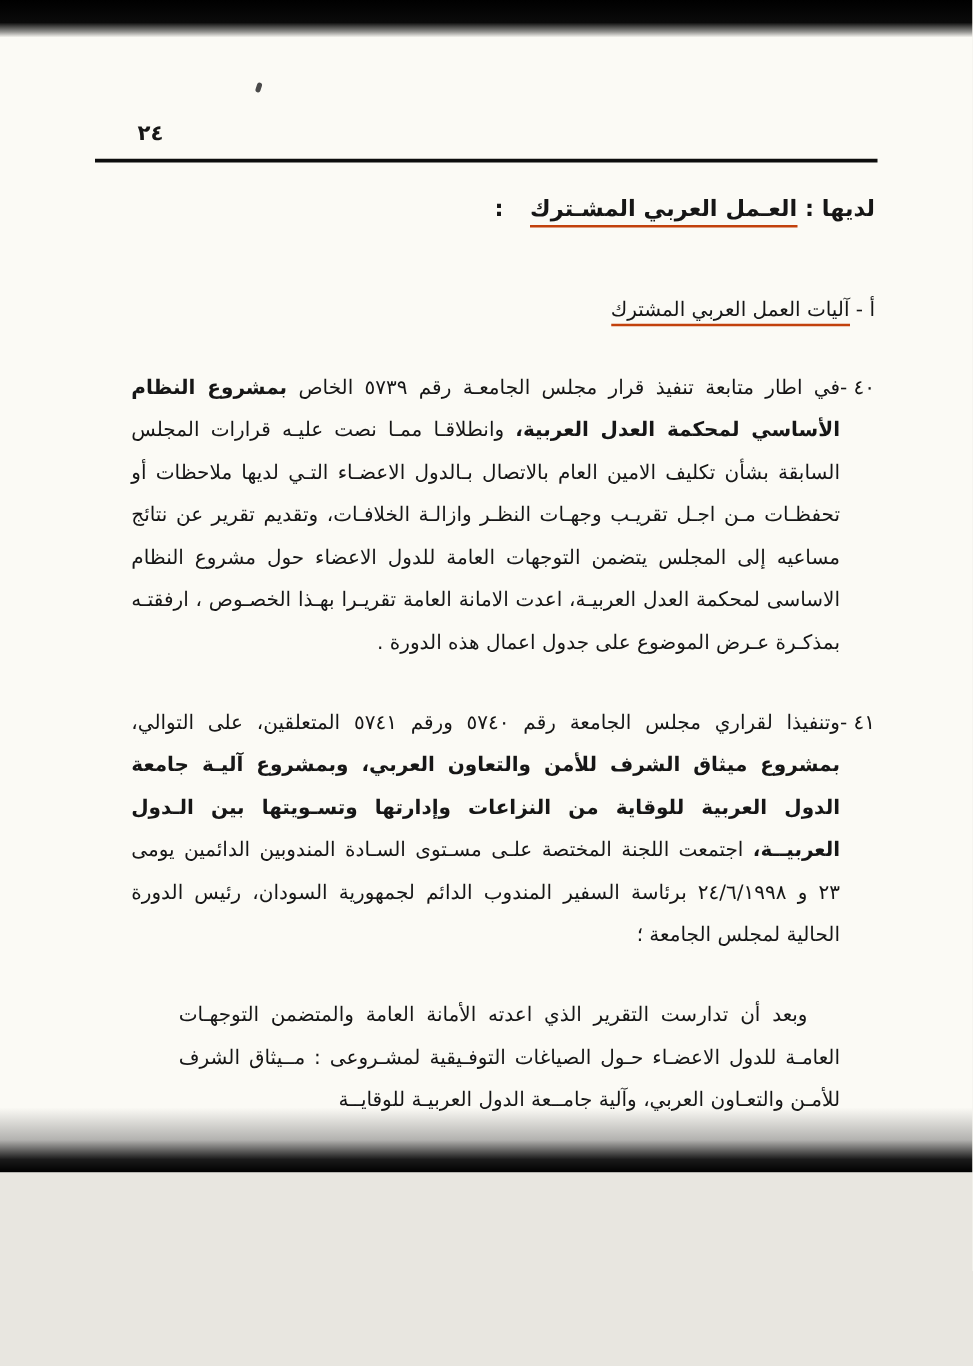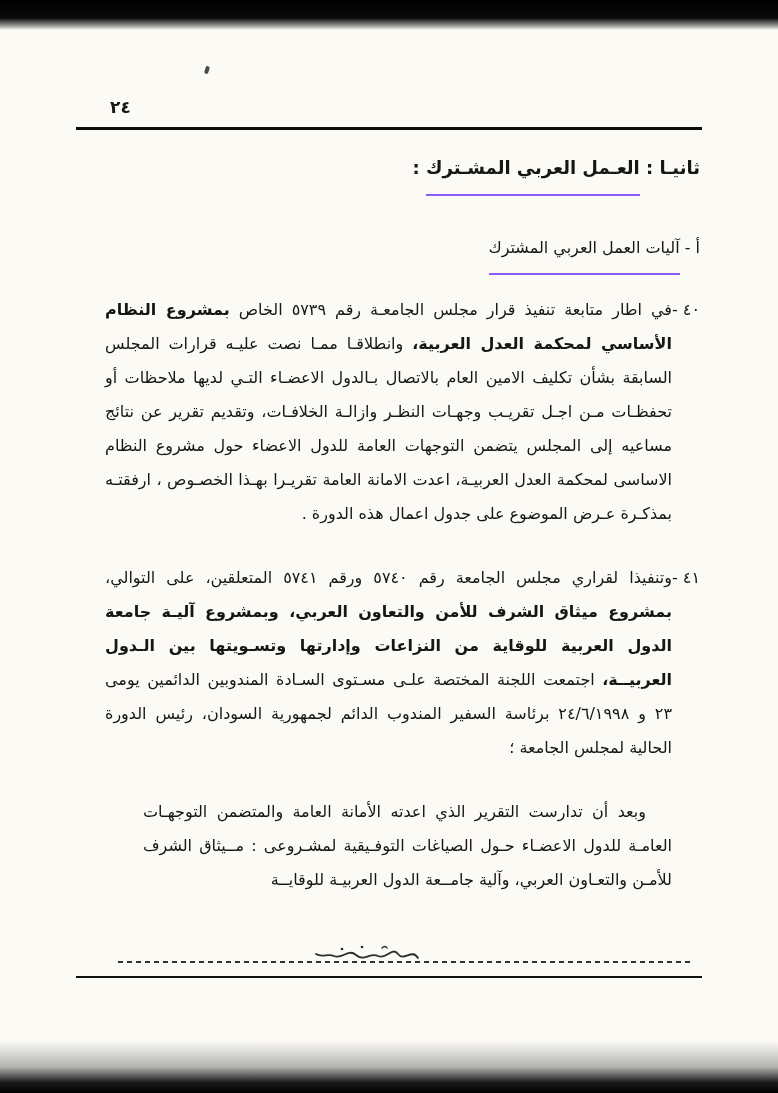--- a/index.html
+++ b/index.html
@@ -1,20 +1,20 @@
 <!DOCTYPE html>
 <html lang="ar"><head>
 <meta charset="utf-8">
 <style>
   * { margin:0; padding:0; box-sizing:border-box; }
   html,body { width:778px; }
   body { background:#e8e6e0; }
   .page {
     position:relative;
-    width:778px; height:1093px;
+    width:778px; height:938px;
     background:#fbfaf5;
     overflow:hidden;
     font-family:"DejaVu Sans", sans-serif;
     color:#161616;
   }
   .scan-edge-top {
     position:absolute; top:0; left:0; width:778px; height:30px;
     background:linear-gradient(180deg,#000 0%,#0a0a0a 60%,rgba(20,20,20,.45) 85%,rgba(20,20,20,0) 100%);
   }
   .scan-edge-bottom {
@@ -36,21 +36,21 @@
   .heading {
     position:absolute; right:78px; top:157px;
     direction:rtl; white-space:nowrap;
     font-size:18px; font-weight:bold;
   }
   .subheading {
     position:absolute; right:78px; top:238px;
     direction:rtl; white-space:nowrap;
     font-size:16px; font-weight:normal;
   }
-  .u { border-bottom:2px solid #8b5cf6; padding-bottom:16px; }
+  .u { border-bottom:2px solid #c2410c; padding-bottom:2px;margin-left:15px; }
   .doc-body {
     position:absolute; top:293px; left:105px; right:106px;
     direction:rtl; text-align:justify;
     font-size:16px; line-height:34px;
   }
   .para { position:relative; }
   .para + .para { margin-top:30px; }
   .para .marker {
     position:absolute; right:-48px; top:0; width:48px;
     direction:rtl; white-space:nowrap; text-align:left;
@@ -73,21 +73,21 @@
 <body>
 
 <div class="page">
 
   <div class="scan-edge-top"></div>
   <div class="scan-speck"></div>
 
   <div class="page-number">٢٤</div>
   <div class="header-rule"></div>
 
-  <h1 class="heading"><span>ثانيـا : </span><span class="u">العـمل العربي المشـترك</span><span> :</span></h1>
+  <h1 class="heading"><span>لديها : </span><span class="u">العـمل العربي المشـترك</span><span> :</span></h1>
 
   <h2 class="subheading"><span>أ - </span><span class="u">آليات العمل العربي المشترك</span></h2>
 
   <div class="doc-body">
 
     <p class="para">
       <span class="marker">٤٠ -</span><span>في اطار متابعة تنفيذ قرار مجلس الجامعـة رقم ٥٧٣٩ الخاص </span><b>بمشروع النظام الأساسي لمحكمة العدل العربية،</b><span> وانطلاقـا ممـا نصت عليـه قرارات المجلس السابقة بشأن تكليف الامين العام بالاتصال بـالدول الاعضـاء التـي لديها ملاحظات أو تحفظـات مـن اجـل تقريـب وجهـات النظـر وازالـة الخلافـات، وتقديم تقرير عن نتائج مساعيه إلى المجلس يتضمن التوجهات العامة للدول الاعضاء حول مشروع النظام الاساسى لمحكمة العدل العربيـة، اعدت الامانة العامة تقريـرا بهـذا الخصـوص ، ارفقتـه بمذكـرة عـرض الموضوع على جدول اعمال هذه الدورة .</span>
     </p>
 
     <p class="para">

